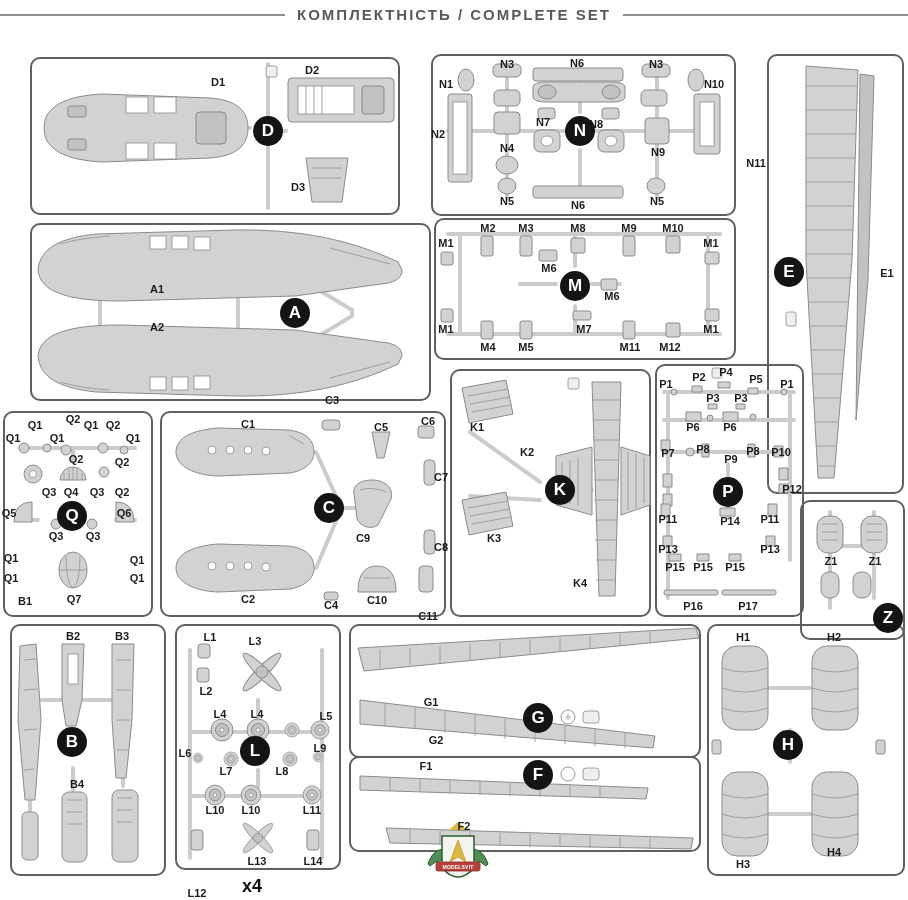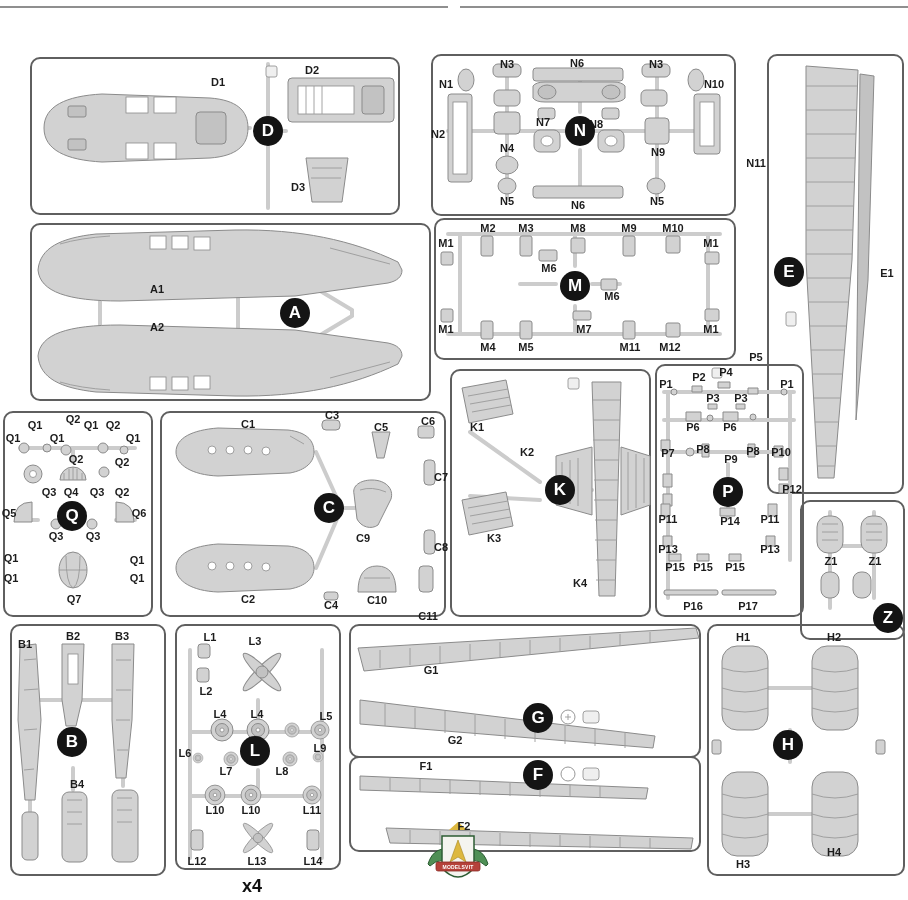--- a/index.html
+++ b/index.html
@@ -21,20 +21,21 @@
   .mult { position:absolute; transform:translate(-50%,-50%); font-size:18px; font-weight:bold; color:#111; z-index:5; }
   .logo-text { position:absolute; transform:translate(-50%,-50%); font-size:5px; font-weight:bold; color:#fff; letter-spacing:0.2px; z-index:8; }
 </style>
 </head>
 <body>
 
 <div id="canvas">
 
   <div class="title-row">
     <div class="hline"></div>
+    <div class="title">КОМПЛЕКТНІСТЬ / COMPLETE SET</div>
     <div class="hline"></div>
   </div>
 
   <div class="panel" style="left:30px;top:57px;width:370px;height:158px"></div>
   <div class="panel" style="left:431px;top:54px;width:305px;height:162px"></div>
   <div class="panel" style="left:767px;top:54px;width:137px;height:440px"></div>
   <div class="panel" style="left:30px;top:223px;width:401px;height:178px"></div>
   <div class="panel" style="left:434px;top:218px;width:302px;height:142px"></div>
   <div class="panel" style="left:3px;top:411px;width:150px;height:206px"></div>
   <div class="panel" style="left:160px;top:411px;width:286px;height:206px"></div>
@@ -388,50 +389,50 @@
   <span class="pl" style="left:91px;top:425px">Q1</span>
   <span class="pl" style="left:113px;top:425px">Q2</span>
   <span class="pl" style="left:133px;top:438px">Q1</span>
   <span class="pl" style="left:76px;top:459px">Q2</span>
   <span class="pl" style="left:122px;top:462px">Q2</span>
   <span class="pl" style="left:49px;top:492px">Q3</span>
   <span class="pl" style="left:71px;top:492px">Q4</span>
   <span class="pl" style="left:97px;top:492px">Q3</span>
   <span class="pl" style="left:122px;top:492px">Q2</span>
   <span class="pl" style="left:9px;top:513px">Q5</span>
-  <span class="pl" style="left:139px;top:513px">Q6</span>
+  <span class="pl" style="left:124px;top:513px">Q6</span>
   <span class="pl" style="left:56px;top:536px">Q3</span>
   <span class="pl" style="left:93px;top:536px">Q3</span>
   <span class="pl" style="left:11px;top:558px">Q1</span>
   <span class="pl" style="left:137px;top:560px">Q1</span>
   <span class="pl" style="left:11px;top:578px">Q1</span>
   <span class="pl" style="left:137px;top:578px">Q1</span>
   <span class="pl" style="left:74px;top:599px">Q7</span>
 
   <span class="pl" style="left:248px;top:424px">C1</span>
   <span class="pl" style="left:248px;top:599px">C2</span>
-  <span class="pl" style="left:332px;top:415px">C3</span>
+  <span class="pl" style="left:332px;top:400px">C3</span>
   <span class="pl" style="left:331px;top:605px">C4</span>
   <span class="pl" style="left:381px;top:427px">C5</span>
   <span class="pl" style="left:428px;top:421px">C6</span>
   <span class="pl" style="left:441px;top:477px">C7</span>
   <span class="pl" style="left:441px;top:547px">C8</span>
   <span class="pl" style="left:363px;top:538px">C9</span>
   <span class="pl" style="left:377px;top:600px">C10</span>
   <span class="pl" style="left:428px;top:616px">C11</span>
 
   <span class="pl" style="left:477px;top:427px">K1</span>
   <span class="pl" style="left:527px;top:452px">K2</span>
   <span class="pl" style="left:494px;top:538px">K3</span>
   <span class="pl" style="left:580px;top:583px">K4</span>
 
   <span class="pl" style="left:666px;top:384px">P1</span>
   <span class="pl" style="left:699px;top:377px">P2</span>
   <span class="pl" style="left:726px;top:372px">P4</span>
-  <span class="pl" style="left:756px;top:357px">P5</span>
+  <span class="pl" style="left:756px;top:379px">P5</span>
   <span class="pl" style="left:787px;top:384px">P1</span>
   <span class="pl" style="left:713px;top:398px">P3</span>
   <span class="pl" style="left:741px;top:398px">P3</span>
   <span class="pl" style="left:693px;top:427px">P6</span>
   <span class="pl" style="left:730px;top:427px">P6</span>
   <span class="pl" style="left:668px;top:453px">P7</span>
   <span class="pl" style="left:703px;top:449px">P8</span>
   <span class="pl" style="left:731px;top:459px">P9</span>
   <span class="pl" style="left:753px;top:451px">P8</span>
   <span class="pl" style="left:781px;top:452px">P10</span>
@@ -443,44 +444,44 @@
   <span class="pl" style="left:770px;top:549px">P13</span>
   <span class="pl" style="left:675px;top:567px">P15</span>
   <span class="pl" style="left:703px;top:567px">P15</span>
   <span class="pl" style="left:735px;top:567px">P15</span>
   <span class="pl" style="left:693px;top:606px">P16</span>
   <span class="pl" style="left:748px;top:606px">P17</span>
 
   <span class="pl" style="left:831px;top:561px">Z1</span>
   <span class="pl" style="left:875px;top:561px">Z1</span>
 
-  <span class="pl" style="left:25px;top:644px">B1</span>
+  <span class="pl" style="left:25px;top:601px">B1</span>
   <span class="pl" style="left:73px;top:636px">B2</span>
   <span class="pl" style="left:122px;top:636px">B3</span>
   <span class="pl" style="left:77px;top:784px">B4</span>
 
   <span class="pl" style="left:210px;top:637px">L1</span>
   <span class="pl" style="left:206px;top:691px">L2</span>
   <span class="pl" style="left:255px;top:641px">L3</span>
   <span class="pl" style="left:220px;top:714px">L4</span>
   <span class="pl" style="left:257px;top:714px">L4</span>
   <span class="pl" style="left:326px;top:716px">L5</span>
   <span class="pl" style="left:185px;top:753px">L6</span>
   <span class="pl" style="left:226px;top:771px">L7</span>
   <span class="pl" style="left:282px;top:771px">L8</span>
   <span class="pl" style="left:320px;top:748px">L9</span>
   <span class="pl" style="left:215px;top:810px">L10</span>
   <span class="pl" style="left:251px;top:810px">L10</span>
   <span class="pl" style="left:312px;top:810px">L11</span>
-  <span class="pl" style="left:197px;top:861px">L12</span>
+  <span class="pl" style="left:197px;top:893px">L12</span>
   <span class="pl" style="left:257px;top:861px">L13</span>
   <span class="pl" style="left:313px;top:861px">L14</span>
 
-  <span class="pl" style="left:431px;top:670px">G1</span>
-  <span class="pl" style="left:455px;top:740px">G2</span>
+  <span class="pl" style="left:431px;top:702px">G1</span>
+  <span class="pl" style="left:436px;top:740px">G2</span>
 
   <span class="pl" style="left:426px;top:766px">F1</span>
   <span class="pl" style="left:464px;top:826px">F2</span>
 
   <span class="pl" style="left:743px;top:637px">H1</span>
   <span class="pl" style="left:834px;top:637px">H2</span>
   <span class="pl" style="left:743px;top:864px">H3</span>
   <span class="pl" style="left:834px;top:852px">H4</span>
 
   <div class="badge" style="left:253px;top:116px">D</div>

